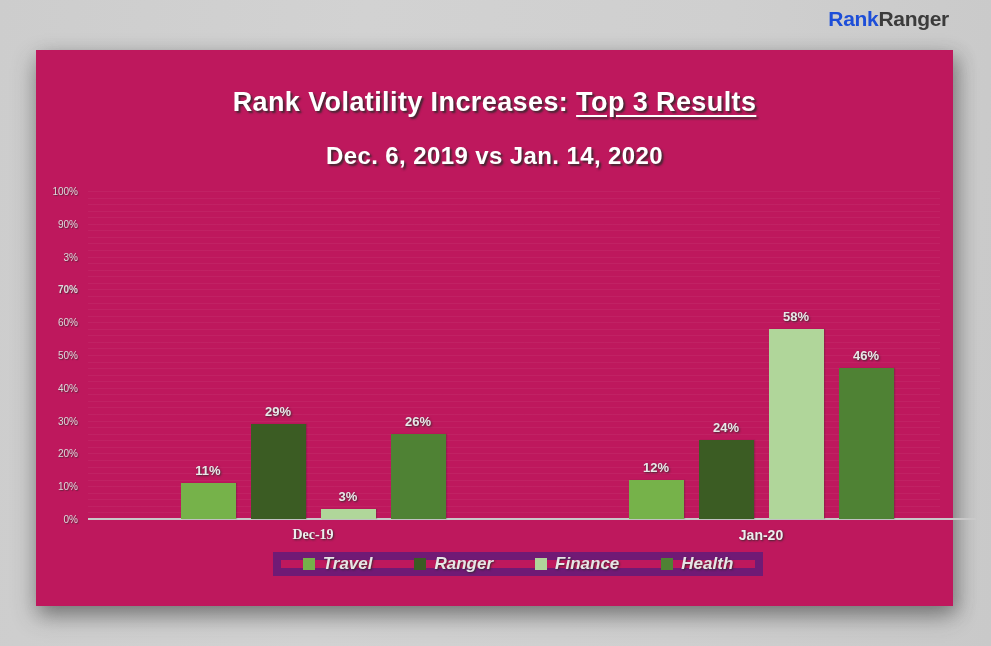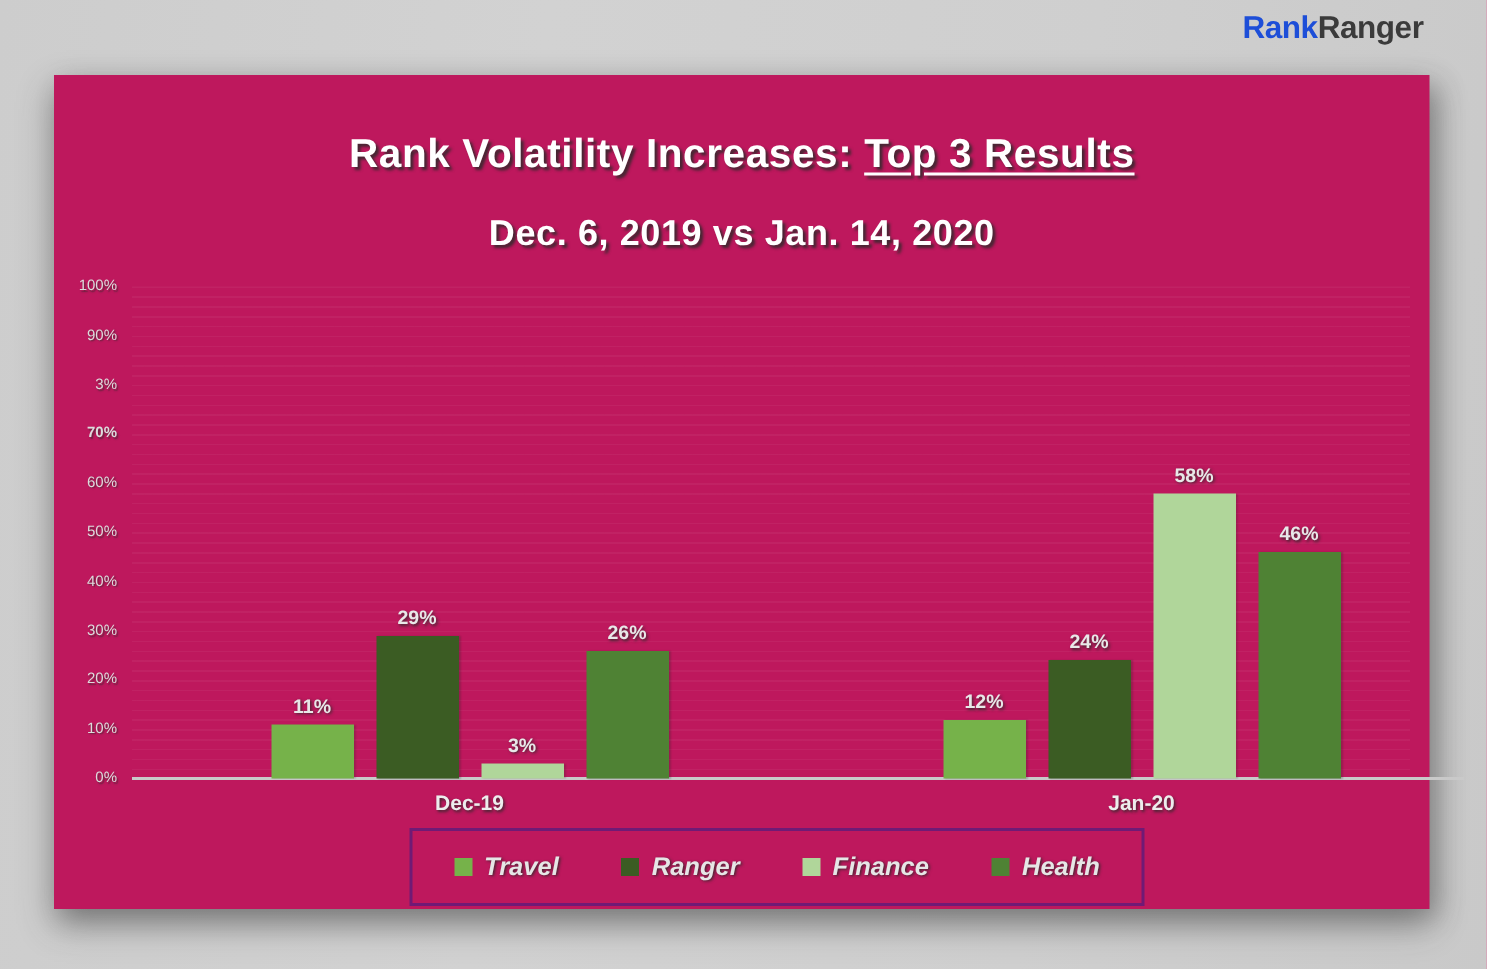--- a/index.html
+++ b/index.html
@@ -145,22 +145,22 @@
     text-shadow: 1px 1px 2px rgba(45,42,42,0.85);
     white-space: nowrap;
   }
 
   
   #legend {
     position: absolute;
     left: 237px;
     top: 502px;
     width: 490px;
-    height: 52px;
-    border: 2px solid #701a75;
+    height: 24px;
+    border: 8px solid #701a75;
     box-sizing: border-box;
     display: flex;
     align-items: center;
     justify-content: center;
     gap: 42px;
   }
   .legend-item {
     display: flex;
     align-items: center;
     gap: 8px;
@@ -224,21 +224,21 @@
         </div>
         <div class="bar-wrap" style="left: 140px; height: 328px;">
           <div class="bar" style="height: 9.84px; background: rgb(176, 214, 154);"></div>
           <div class="bar-label" style="bottom: 14.84px;">3%</div>
         </div>
         <div class="bar-wrap" style="left: 210px; height: 328px;">
           <div class="bar" style="height: 85.28px; background: rgb(79, 130, 52);"></div>
           <div class="bar-label" style="bottom: 90.28px;">26%</div>
         </div>
       </div>
-      <div class="cat-label" style="left: 277px;">Dec-19</div>
+      <div class="cat-label" style="left: 277px; font-family: Liberation Serif, serif;">Dec-19</div>
       <div class="bar-group" style="left: 592.5px; top: 141px; width: 265px;">
         <div class="bar-wrap" style="left: 0px; height: 328px;">
           <div class="bar" style="height: 39.36px; background: rgb(118, 178, 74);"></div>
           <div class="bar-label" style="bottom: 44.36px;">12%</div>
         </div>
         <div class="bar-wrap" style="left: 70px; height: 328px;">
           <div class="bar" style="height: 78.72px; background: rgb(59, 92, 35);"></div>
           <div class="bar-label" style="bottom: 83.72px;">24%</div>
         </div>
         <div class="bar-wrap" style="left: 140px; height: 328px;">

